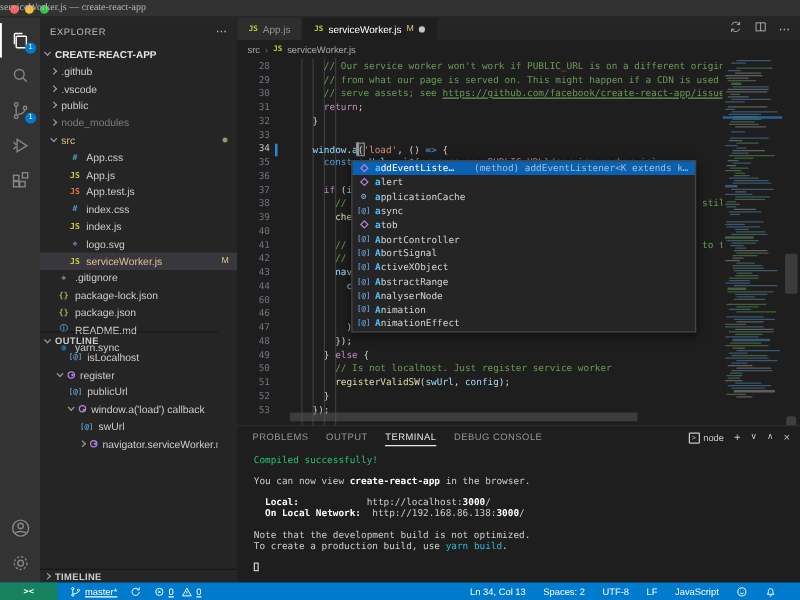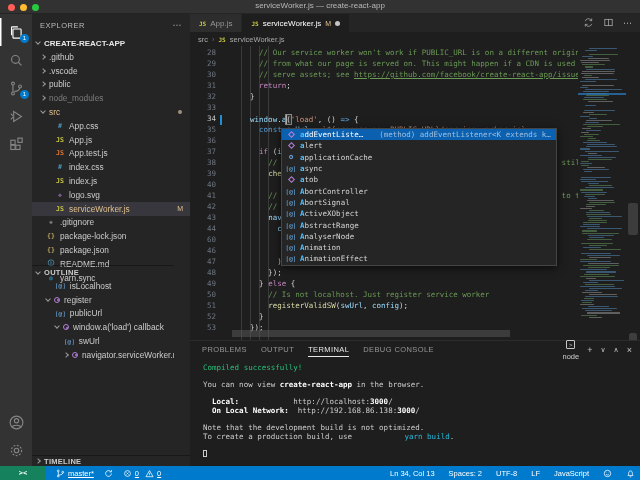--- a/index.html
+++ b/index.html
@@ -4,21 +4,21 @@
 <style>
   *{margin:0;padding:0;box-sizing:border-box;}
   html,body{width:640px;height:480px;overflow:hidden;background:#1e1e1e;
     font-family:"Liberation Sans",sans-serif;-webkit-font-smoothing:antialiased;}
   #app{position:relative;width:640px;height:480px;background:#1e1e1e;}
 
   
   #titlebar{position:absolute;left:0;top:0;width:640px;height:14px;background:#323233;
     border-bottom:1px solid #252526;}
   .tl{position:absolute;top:4px;width:7px;height:7px;border-radius:50%;}
-  #win-title{position:absolute;left:0;right:0;top:1px;text-align:center;font-size:8px;color:#b8b8b8;}
+  #win-title{position:absolute;left:0;right:0;top:1px;font-size:8px;color:#b8b8b8;font-family:Liberation Serif, serif;}
 
   
   #activitybar{position:absolute;left:0;top:14px;width:32px;bottom:14px;background:#333333;}
   .ab-item{position:relative;width:32px;height:28px;display:flex;align-items:center;justify-content:center;color:#858585;}
   .ab-item.active{color:#ffffff;box-shadow:inset 1.5px 0 0 #ffffff;}
   .ab-item svg{width:17px;height:17px;stroke:currentColor;fill:none;stroke-width:1.6;}
   .ab-badge{position:absolute;right:3px;bottom:3px;min-width:9px;height:9px;border-radius:5px;background:#007acc;
     color:#fff;font-size:6px;line-height:9px;text-align:center;padding:0 1px;}
   .ab-bottom{position:absolute;left:0;bottom:2px;width:32px;}
 
@@ -93,37 +93,37 @@
   .sg-match{color:#4fc1ff;font-weight:bold;}
   .sg-detail{margin-left:12px;color:#c3d6e8cc;overflow:hidden;}
 
   
   #panel{position:absolute;left:0;right:0;bottom:0;height:126px;background:#1e1e1e;border-top:1px solid #47474755;}
   #panel-head{height:18px;display:flex;align-items:center;gap:14px;padding-left:12px;position:relative;}
   .p-tab{font-size:7.5px;letter-spacing:.4px;color:#969696;position:relative;height:18px;line-height:18px;}
   .p-tab.active{color:#e7e7e7;}
   .p-tab.active:after{content:"";position:absolute;left:0;right:0;bottom:2px;height:1px;background:#e7e7e7;}
   #panel-actions{position:absolute;right:8px;top:0;height:18px;display:flex;align-items:center;gap:8px;color:#c5c5c5;}
-  #shell-chip{display:flex;align-items:center;gap:3px;font-size:7.5px;color:#cccccc;flex-direction:column;}
+  #shell-chip{display:flex;align-items:center;gap:3px;font-size:7.5px;color:#cccccc;}
   #term-ic{width:9px;height:9px;border:1px solid #c5c5c5;border-radius:1px;font-size:6px;line-height:8px;text-align:center;color:#c5c5c5;}
   .pa{font-size:9px;line-height:18px;}
   #terminal{padding:4px 0 0 13px;}
   .tline{height:8.6px;line-height:8.6px;white-space:pre;font:7.5px "DejaVu Sans Mono",monospace;color:#cccccc;}
   .tt-green{color:#27c07a;}
   .tt-bold{color:#ffffff;font-weight:bold;}
-  .tt-cyan{color:#29b8db;margin-left:48px;}
+  .tt-cyan{color:#29b8db;}
   .tt-cursor{display:inline-block;width:4px;height:7px;border:1px solid #cccccc;vertical-align:-1px;}
 
   
   #statusbar{position:absolute;left:0;bottom:0;width:640px;height:14px;background:#007acc;display:flex;
     align-items:center;color:#ffffff;font-size:7.5px;}
   #remote{width:46px;height:14px;background:#16825d;display:flex;align-items:center;justify-content:center;
     font:bold 7px "DejaVu Sans Mono",monospace;flex:none;}
   .sb-group{display:flex;align-items:center;gap:3px;margin-left:10px;text-decoration:underline;}
-  .sb-right{margin-left:auto;display:flex;align-items:flex-end;gap:14px;padding-right:5px;}
+  .sb-right{margin-left:auto;display:flex;align-items:flex-end;gap:14px;padding-right:19px;}
   .sb-item{display:flex;align-items:center;gap:3px;}
   #statusbar svg{width:9px;height:9px;stroke:#ffffff;fill:none;stroke-width:1.2;}
 </style>
 </head>
 <body>
 
 <div id="app">
 
   <div id="titlebar">
     <span class="tl" style="left:8px;background:#ff5f57"></span>

